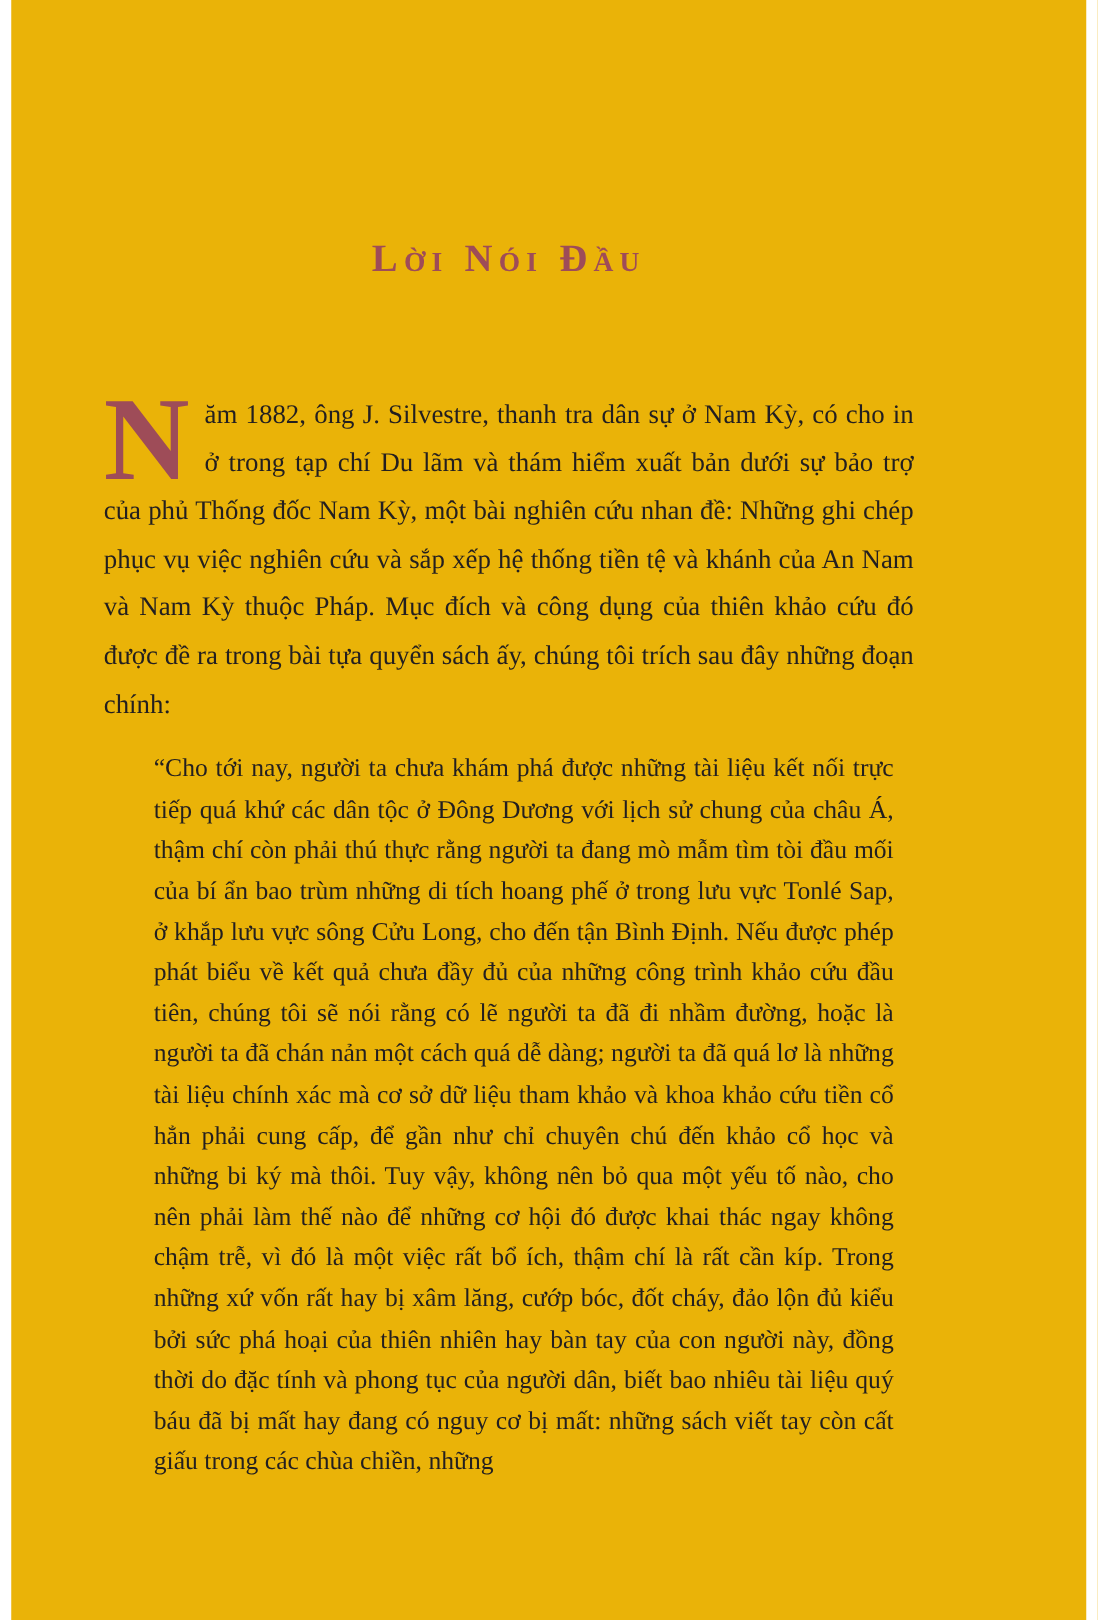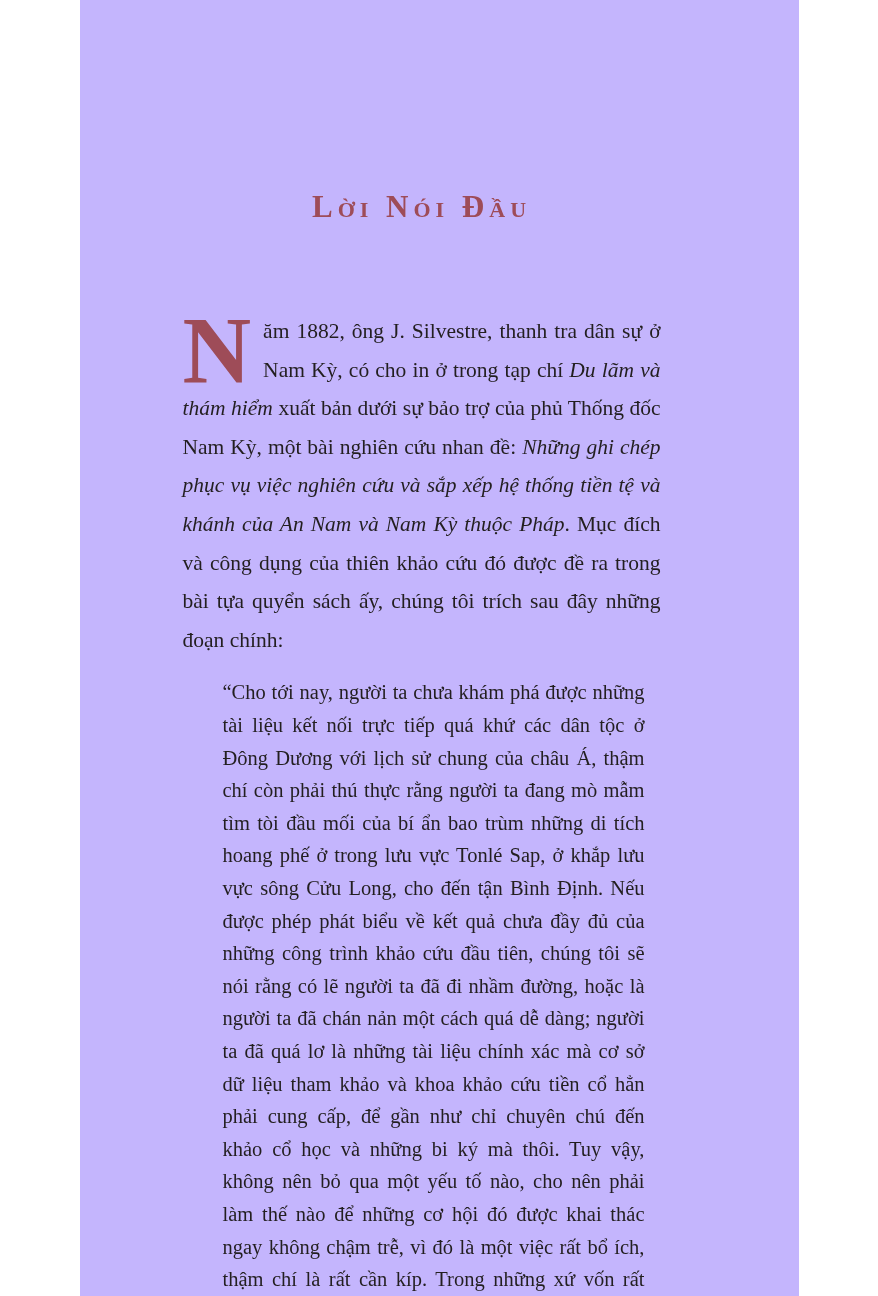--- a/index.html
+++ b/index.html
@@ -2,29 +2,29 @@
 <html lang="vi"><head>
 <meta charset="utf-8">
 <style>
   html, body {
     margin: 0;
     padding: 0;
     background: #ffffff;
   }
   .page {
     position: relative;
-    width: 719px;
+    width: 860px;
     height: 1296px;
     margin: 0 auto;
-    background: #c4b5fd;
+    background: #eab308;
     overflow: hidden;
     font-family: "Liberation Serif", "DejaVu Serif", serif;
     color: #231f20;
     box-sizing: border-box;
-    padding: 0 138px 0 103px;
+    padding: 0 138px 0 74px;
   }
   .chapter-title {
     margin: 190px 0 0 0;
     text-align: center;
     font-family: "Liberation Serif", "DejaVu Serif", serif;
     font-variant: small-caps;
     font-weight: 700;
     font-size: 31px;
     letter-spacing: 5px;
     color: #9e4c58;
@@ -40,21 +40,20 @@
   .dropcap {
     float: left;
     font-family: "Liberation Serif", "DejaVu Serif", serif;
     font-weight: 700;
     font-size: 95px;
     line-height: 68px;
     color: #9e4c58;
     margin: 5px 12px 0 0;
   }
   .intro .italic {
-    font-style: italic;
   }
   .quote {
     margin: 17px 16px 0 40px;
     font-size: 20.5px;
     line-height: 32.6px;
     text-align: justify;
     color: #231f20;
   }
 </style>
 </head>

